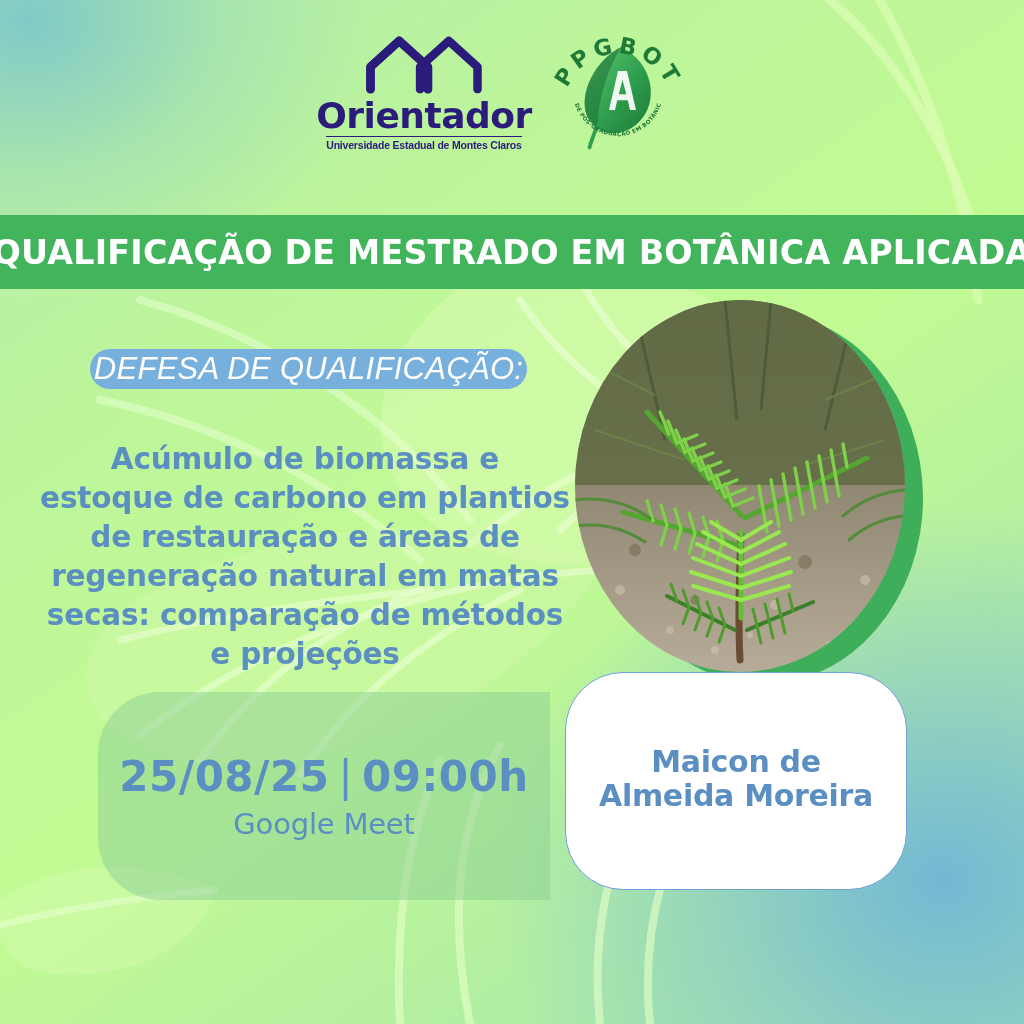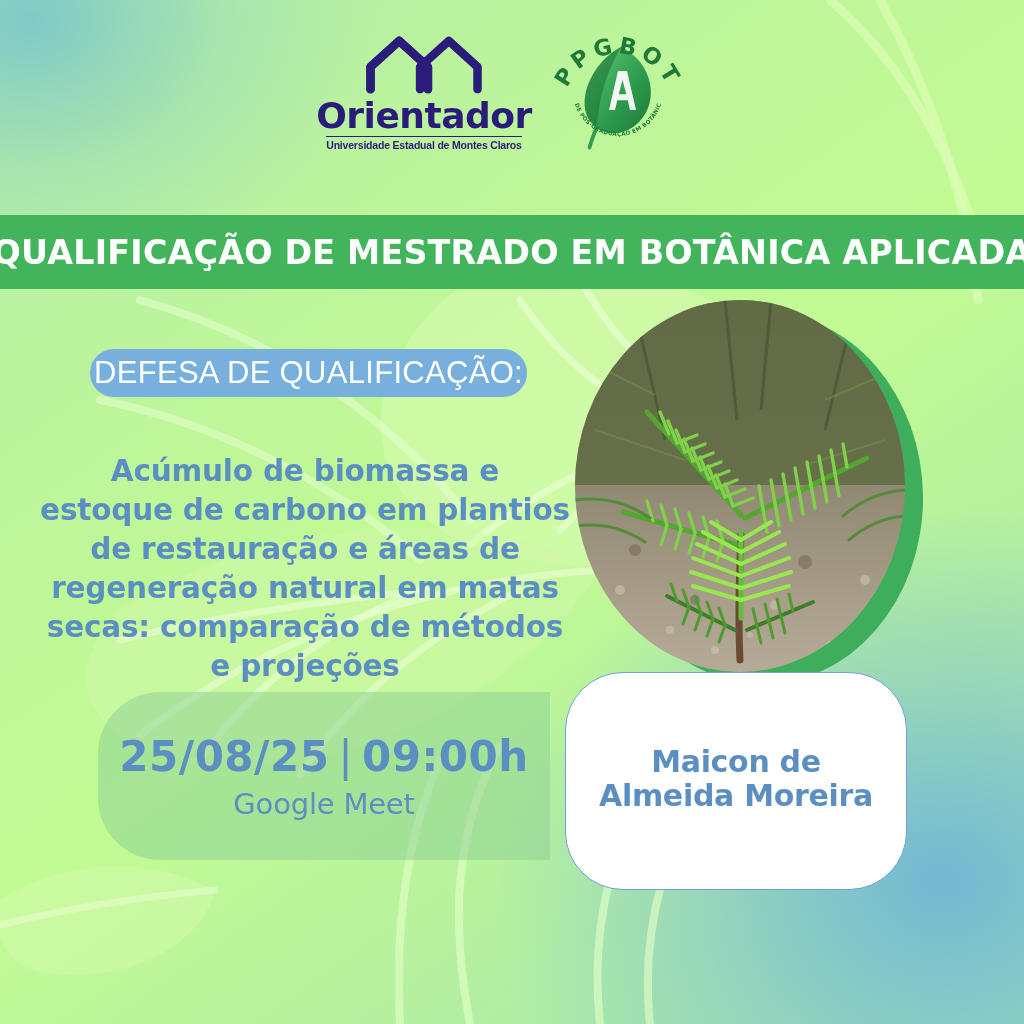--- a/index.html
+++ b/index.html
@@ -74,53 +74,53 @@
     letter-spacing: 0.2px;
     color: #ffffff;
     white-space: nowrap;
     transform: scaleX(0.98);
   }
 
   
   .defesa-badge {
     position: absolute;
     left: 90px; top: 349px;
-    width: 437px; height: 48px;
+    width: 437px; height: 40px;
     background: #77b0dd;
     border-radius: 26px;
-    display: flex; align-items: center; justify-content: center;
+    display: flex; align-items: center; justify-content: center; font-style: italic;
   }
   .defesa-badge .txt {
     font-family: "Liberation Sans", sans-serif;
     font-weight: 300;
     font-size: 31px;
     color: #ffffff;
     letter-spacing: 0.3px;
     white-space: nowrap;
   }
 
   
   .thesis {
     position: absolute;
-    left: 40px; top: 452px;
+    left: 40px; top: 440px;
     width: 530px;
     text-align: center;
     font-family: "DejaVu Sans", sans-serif;
     font-weight: 700;
     font-size: 29.5px;
     line-height: 1.32;
     color: #5b8fc2;
     letter-spacing: -0.2px;
   }
 
   
   .date-card {
     position: absolute;
     left: 98px; top: 692px;
-    width: 452px; height: 168px;
+    width: 452px; height: 208px;
     background: rgba(141,208,150,0.52);
     border-top-left-radius: 62px;
     border-bottom-left-radius: 62px;
     border-top-right-radius: 0;
     border-bottom-right-radius: 0;
     display: flex; flex-direction: column;
     align-items: center; justify-content: center;
     gap: 6px;
   }
   .date-line {

